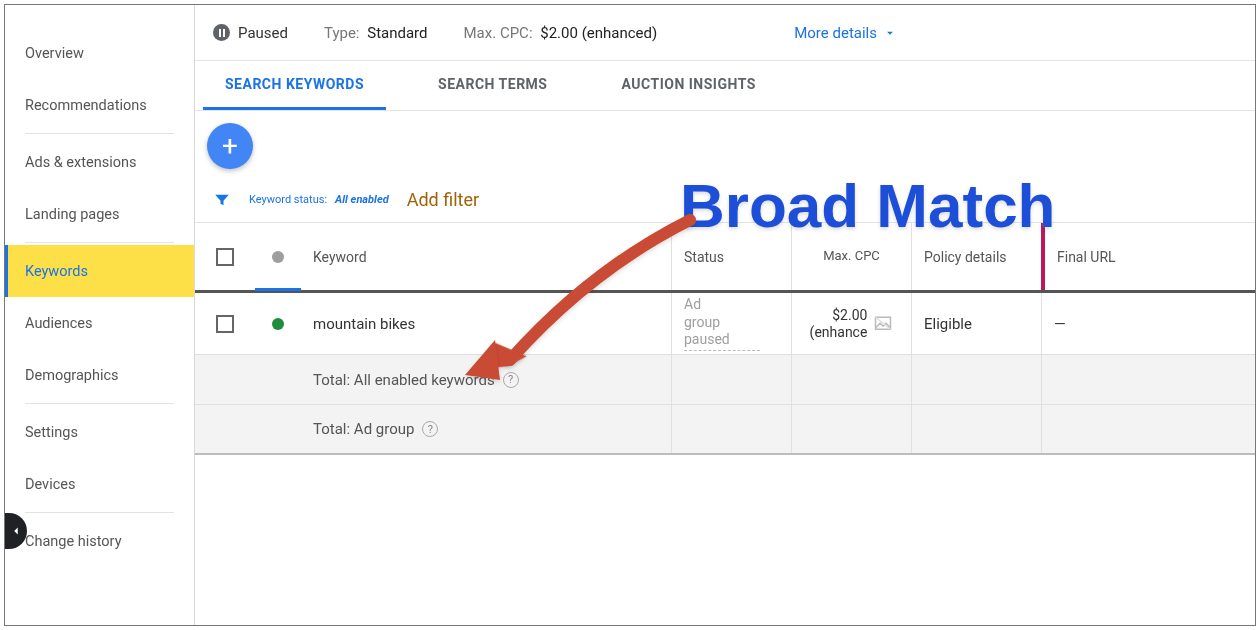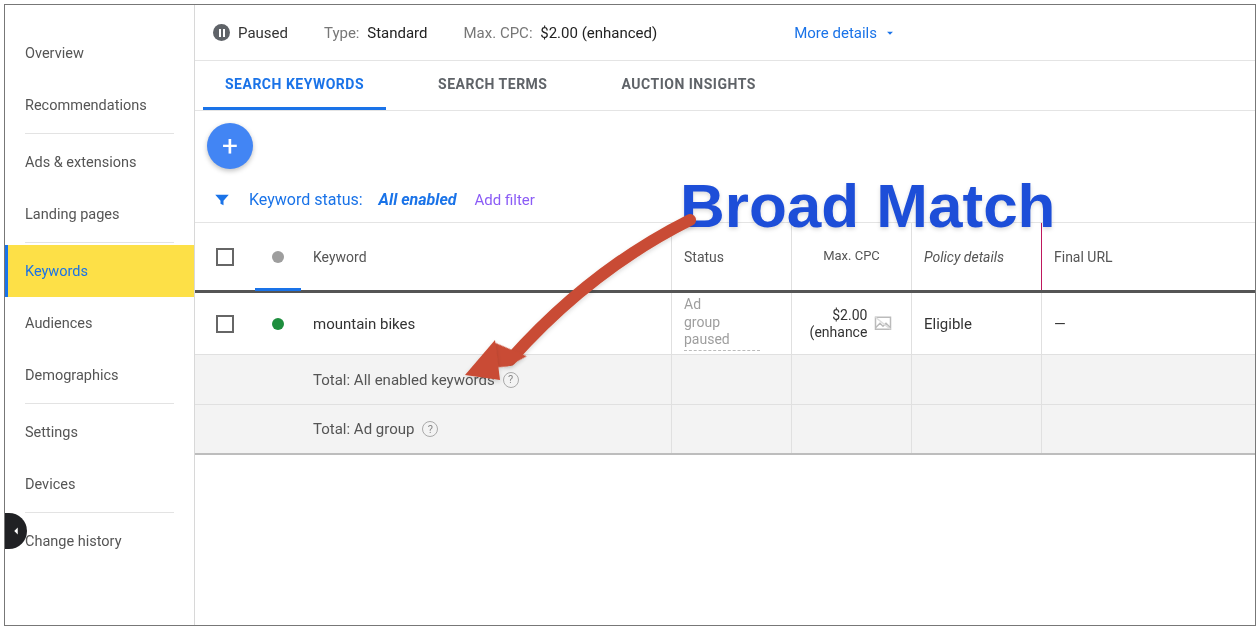--- a/index.html
+++ b/index.html
@@ -109,24 +109,24 @@
   
   .filter-row {
     height: 46px;
     border-bottom:1px solid #e4e4e4;
     display:flex; align-items:center;
     padding: 0 18px;
     gap: 18px;
     color:#1a73e8;
   }
   .filter-row .funnel { width:18px; height:18px; }
-  .filter-chip { display:flex; align-items:center; gap:16px; font-size:16px; }
+  .filter-chip { display:flex; align-items:center; gap:8px; font-size:11px; }
   .filter-chip .lbl { color:#1a73e8; }
   .filter-chip .val { color:#1a73e8; font-weight:700;font-style:italic; }
-  .add-filter { color:#8b5cf6; font-size:15px; cursor:pointer; }
+  .add-filter { color:#a16207; font-size:18px; cursor:pointer; }
 
   
   .tbl { display:flex; flex-direction:column; }
   .row {
     display:flex; align-items:stretch;
     border-bottom:1px solid #e0e0e0;
   }
   .row.header { height:70px; border-bottom:3px solid #555; font-size:14px; color:#555; }
   .row.data { height:62px; font-size:15px; color:#333; }
   .row.summary { height:50px; background:#f3f3f3; font-size:15px; color:#555; }
@@ -266,22 +266,22 @@
         <div class="cell c-check">
           <div class="checkbox"></div>
         </div>
         <div class="cell c-dot">
           <div class="dot gray"></div>
           <div class="dot-underline"></div>
         </div>
         <div class="cell c-kw">Keyword</div>
         <div class="cell c-status" style="border-left:1px solid #e0e0e0;">Status</div>
         <div class="cell c-cpc" style="border-left:1px solid #e0e0e0;">Max. CPC</div>
-        <div class="cell c-policy" style="border-left:1px solid #e0e0e0;font-style:italic;">Policy details</div>
-        <div class="cell c-url" style="border-left:1px solid #be185d;text-align:right;">Final URL</div>
+        <div class="cell c-policy" style="border-left:1px solid #e0e0e0;">Policy details</div>
+        <div class="cell c-url" style="border-left:4px solid #be185d;text-align:right;">Final URL</div>
       </div>
 
       <div class="row data">
         <div class="cell c-check">
           <div class="checkbox"></div>
         </div>
         <div class="cell c-dot">
           <div class="dot green"></div>
         </div>
         <div class="cell c-kw">mountain bikes</div>

